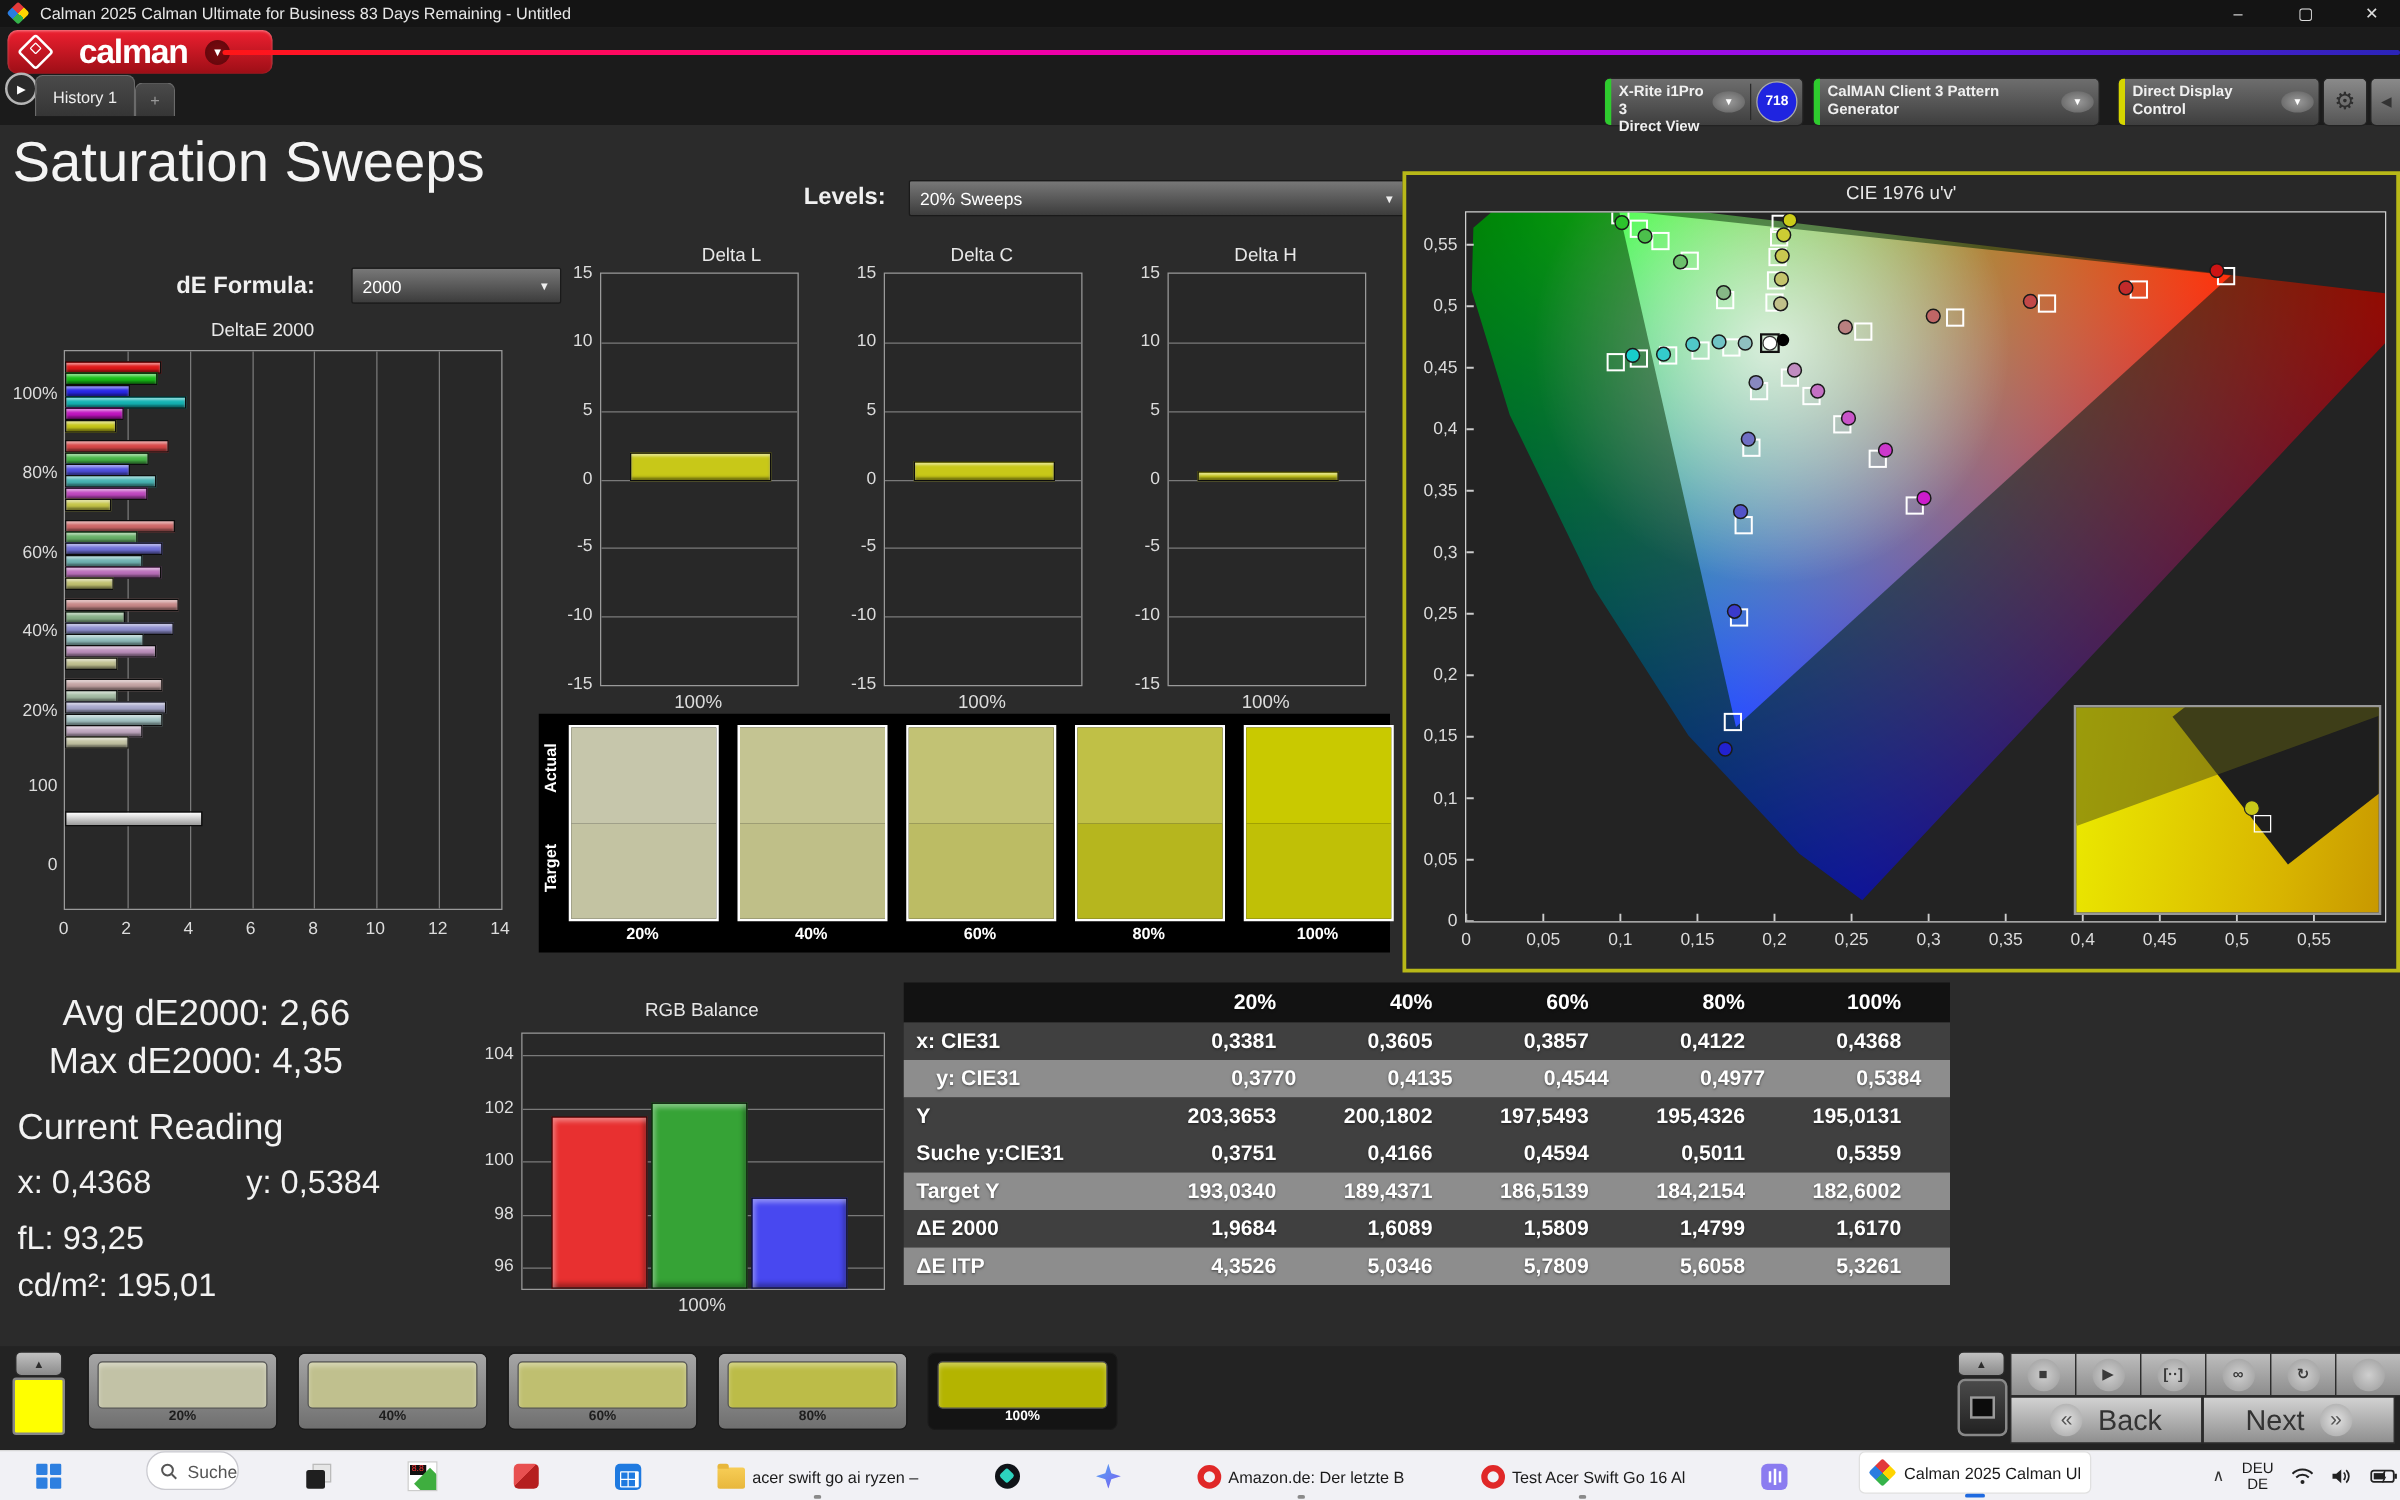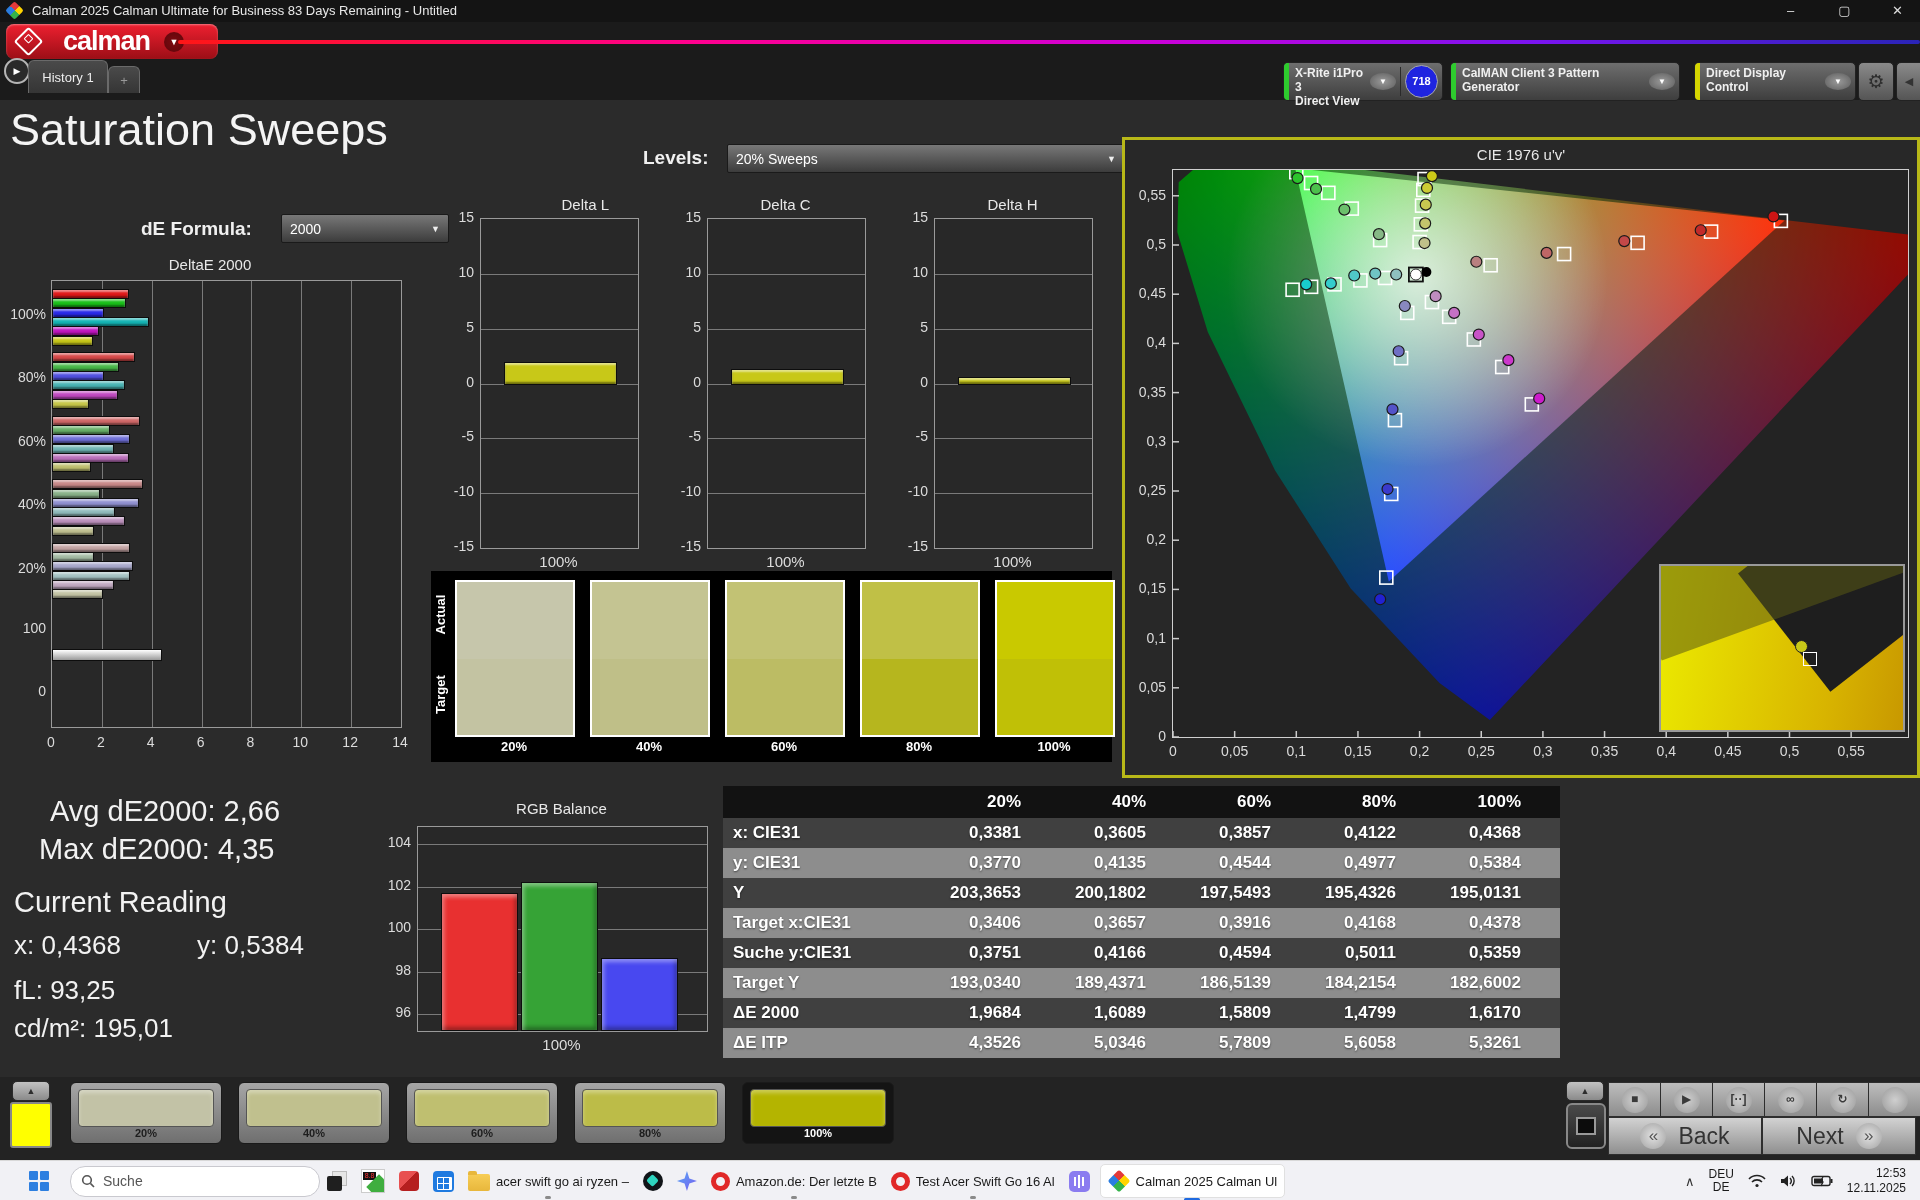--- a/index.html
+++ b/index.html
@@ -54,21 +54,21 @@
   .trow{display:grid;grid-template-columns:187px 125px 125px 125px 125px 125px;height:30px;align-items:center;
     color:#fff;font-size:17px;}
   .trow .c{text-align:right;padding-right:14px;font-weight:600;text-shadow:0 1px 2px rgba(0,0,0,.55);}
   .trow .l{padding-left:10px;font-weight:bold;text-shadow:0 1px 2px rgba(0,0,0,.55);}
   
   .bigstat{position:absolute;color:#f2f2f2;font-size:29px;}
   
   #bottomstrip{left:0;top:1077px;width:1920px;height:83px;background:#232323;}
   
   #taskbar{left:0;top:1160px;width:1920px;height:40px;background:#f1f1f5;border-top:1px solid #d8d8d8;
-    display:flex;align-items:center;color:#1a1a1a;}
+    display:flex;color:#1a1a1a;gap:47px;}
   .tbitem{display:flex;align-items:center;height:40px;padding:0 7px;position:relative;}
   .rundot{position:absolute;left:50%;bottom:2px;transform:translateX(-50%);width:6px;height:3px;border-radius:2px;background:#8a8a8a;}
   #searchpill{width:238px;height:29px;background:#fff;border:1px solid #c9c9cf;border-radius:15px;display:flex;
     align-items:center;padding-left:10px;gap:8px;color:#444;font-size:14px;}
   .applabel{font-size:13px;margin-left:6px;white-space:nowrap;color:#1a1a1a;}
 </style>
 </head>
 <body>
 
 <div id="screen">
@@ -491,43 +491,35 @@
         <div class="c">100%</div>
       </div>
       <div class="trow" style="background: rgb(64, 64, 64);">
         <div class="l">x: CIE31</div>
         <div class="c">0,3381</div>
         <div class="c">0,3605</div>
         <div class="c">0,3857</div>
         <div class="c">0,4122</div>
         <div class="c">0,4368</div>
       </div>
-      <div class="trow" style="background: rgb(141, 141, 141);">
+      <div class="trow" style="background: rgb(141, 141, 141); padding-left: 16px;">
         <div class="l">y: CIE31</div>
         <div class="c">0,3770</div>
         <div class="c">0,4135</div>
         <div class="c">0,4544</div>
         <div class="c">0,4977</div>
         <div class="c">0,5384</div>
       </div>
       <div class="trow" style="background: rgb(64, 64, 64);">
         <div class="l">Y</div>
         <div class="c">203,3653</div>
         <div class="c">200,1802</div>
         <div class="c">197,5493</div>
         <div class="c">195,4326</div>
         <div class="c">195,0131</div>
-      </div>
-      <div class="trow" style="background: rgb(141, 141, 141);">
-        <div class="l">Target x:CIE31</div>
-        <div class="c">0,3406</div>
-        <div class="c">0,3657</div>
-        <div class="c">0,3916</div>
-        <div class="c">0,4168</div>
-        <div class="c">0,4378</div>
       </div>
       <div class="trow" style="background: rgb(64, 64, 64);">
         <div class="l">Suche y:CIE31</div>
         <div class="c">0,3751</div>
         <div class="c">0,4166</div>
         <div class="c">0,4594</div>
         <div class="c">0,5011</div>
         <div class="c">0,5359</div>
       </div>
       <div class="trow" style="background: rgb(141, 141, 141);">

